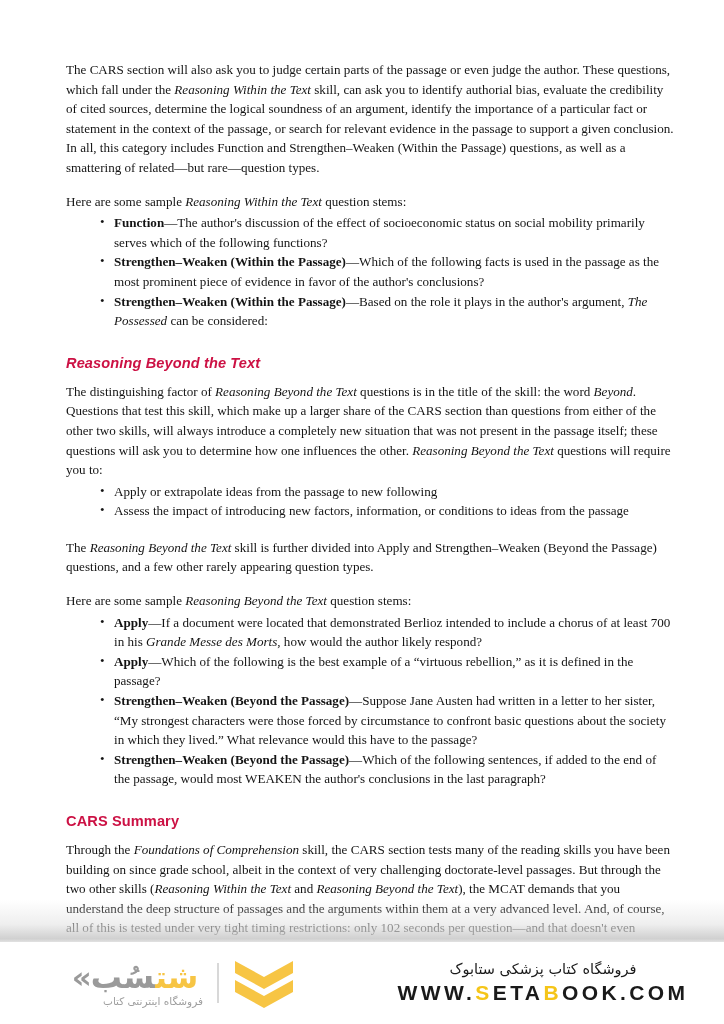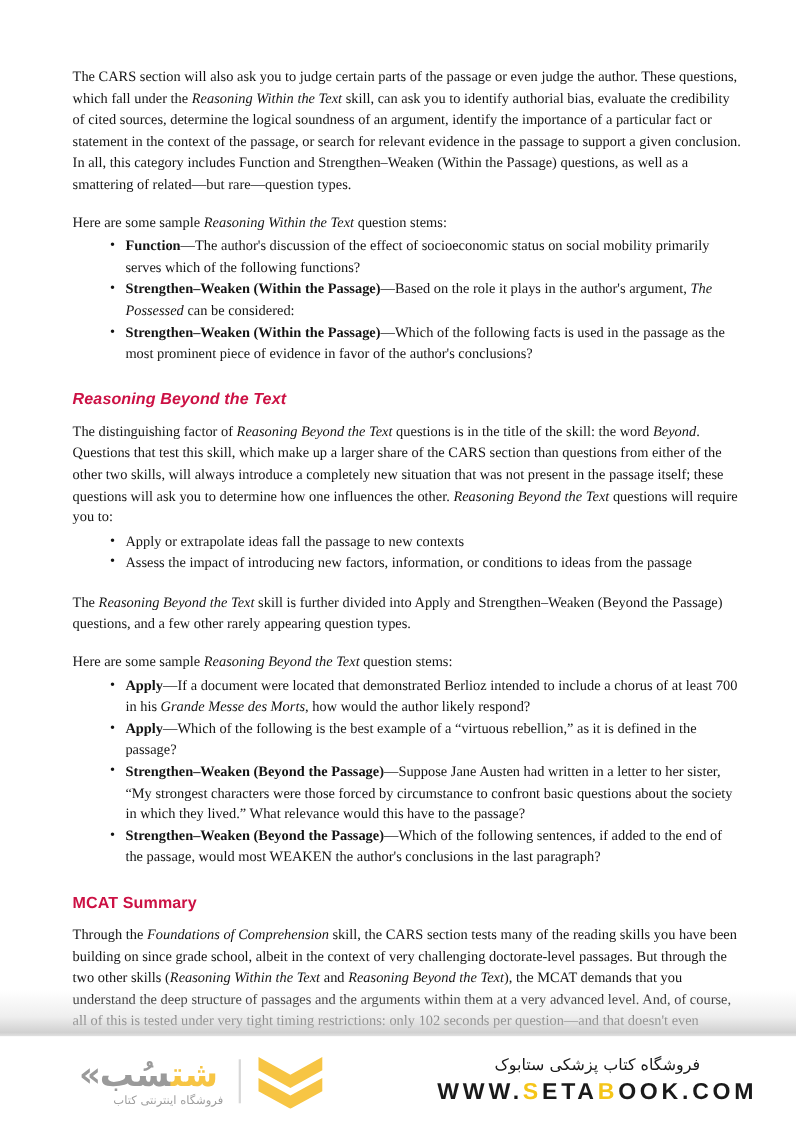--- a/index.html
+++ b/index.html
@@ -179,45 +179,45 @@
 <body>
 
 <div id="page">
 
   <p class="para"><span>The CARS section will also ask you to judge certain parts of the passage or even judge the author. These questions, which fall under the </span><i>Reasoning Within the Text</i><span> skill, can ask you to identify authorial bias, evaluate the credibility of cited sources, determine the logical soundness of an argument, identify the importance of a particular fact or statement in the context of the passage, or search for relevant evidence in the passage to support a given conclusion. In all, this category includes Function and Strengthen–Weaken (Within the Passage) questions, as well as a smattering of related—but rare—question types.</span></p>
 
   <p class="para gap-md"><span>Here are some sample </span><i>Reasoning Within the Text</i><span> question stems:</span></p>
 
   <ul class="blist">
     <li><b>Function</b><span>—</span><span>The author's discussion of the effect of socioeconomic status on social mobility primarily serves which of the following functions?</span></li>
+    <li><b>Strengthen–Weaken (Within the Passage)</b><span>—</span><span>Which of the following facts is used in the passage as the most prominent piece of evidence in favor of the author's conclusions?</span></li>
     <li><b>Strengthen–Weaken (Within the Passage)</b><span>—</span><span>Based on the role it plays in the author's argument, </span><i>The Possessed</i><span> can be considered:</span></li>
-    <li><b>Strengthen–Weaken (Within the Passage)</b><span>—</span><span>Which of the following facts is used in the passage as the most prominent piece of evidence in favor of the author's conclusions?</span></li>
   </ul>
 
   <h2 class="sec-head head-gap-top head-gap-bot">Reasoning Beyond the Text</h2>
 
   <p class="para"><span>The distinguishing factor of </span><i>Reasoning Beyond the Text</i><span> questions is in the title of the skill: the word </span><i>Beyond</i><span>. Questions that test this skill, which make up a larger share of the CARS section than questions from either of the other two skills, will always introduce a completely new situation that was not present in the passage itself; these questions will ask you to determine how one influences the other. </span><i>Reasoning Beyond the Text</i><span> questions will require you to:</span></p>
 
   <ul class="blist tight">
-    <li>Apply or extrapolate ideas fall the passage to new contexts</li>
+    <li>Apply or extrapolate ideas from the passage to new following</li>
     <li>Assess the impact of introducing new factors, information, or conditions to ideas from the passage</li>
   </ul>
 
   <p class="para gap-lg"><span>The </span><i>Reasoning Beyond the Text</i><span> skill is further divided into Apply and Strengthen–Weaken (Beyond the Passage) questions, and a few other rarely appearing question types.</span></p>
 
   <p class="para gap-md"><span>Here are some sample </span><i>Reasoning Beyond the Text</i><span> question stems:</span></p>
 
   <ul class="blist">
     <li><b>Apply</b><span>—</span><span>If a document were located that demonstrated Berlioz intended to include a chorus of at least 700 in his </span><i>Grande Messe des Morts</i><span>, how would the author likely respond?</span></li>
     <li><b>Apply</b><span>—</span><span>Which of the following is the best example of a “virtuous rebellion,” as it is defined in the passage?</span></li>
     <li><b>Strengthen–Weaken (Beyond the Passage)</b><span>—</span><span>Suppose Jane Austen had written in a letter to her sister, “My strongest characters were those forced by circumstance to confront basic questions about the society in which they lived.” What relevance would this have to the passage?</span></li>
     <li><b>Strengthen–Weaken (Beyond the Passage)</b><span>—</span><span>Which of the following sentences, if added to the end of the passage, would most WEAKEN the author's conclusions in the last paragraph?</span></li>
   </ul>
 
-  <h2 class="sec-head upright head-gap-top head-gap-bot">MCAT Summary</h2>
+  <h2 class="sec-head upright head-gap-top head-gap-bot">CARS Summary</h2>
 
   <p class="para"><span>Through the </span><i>Foundations of Comprehension</i><span> skill, the CARS section tests many of the reading skills you have been building on since grade school, albeit in the context of very challenging doctorate-level passages. But through the two other skills (</span><i>Reasoning Within the Text</i><span> and </span><i>Reasoning Beyond the Text</i><span>), the MCAT demands that you understand the deep structure of passages and the arguments within them at a very advanced level. And, of course, all of this is tested under very tight timing restrictions: only 102 seconds per question—and that doesn't even include the time spent reading the passages.</span></p>
 
   <p class="para gap-md">Here's a quick reference guide to the three CARS skills:</p>
 
   <p class="para gap-md"><i class="bdi">Foundations of Comprehension</i><span> questions ask:</span></p>
 
 </div>
 
 <div id="page-shadow"></div>

